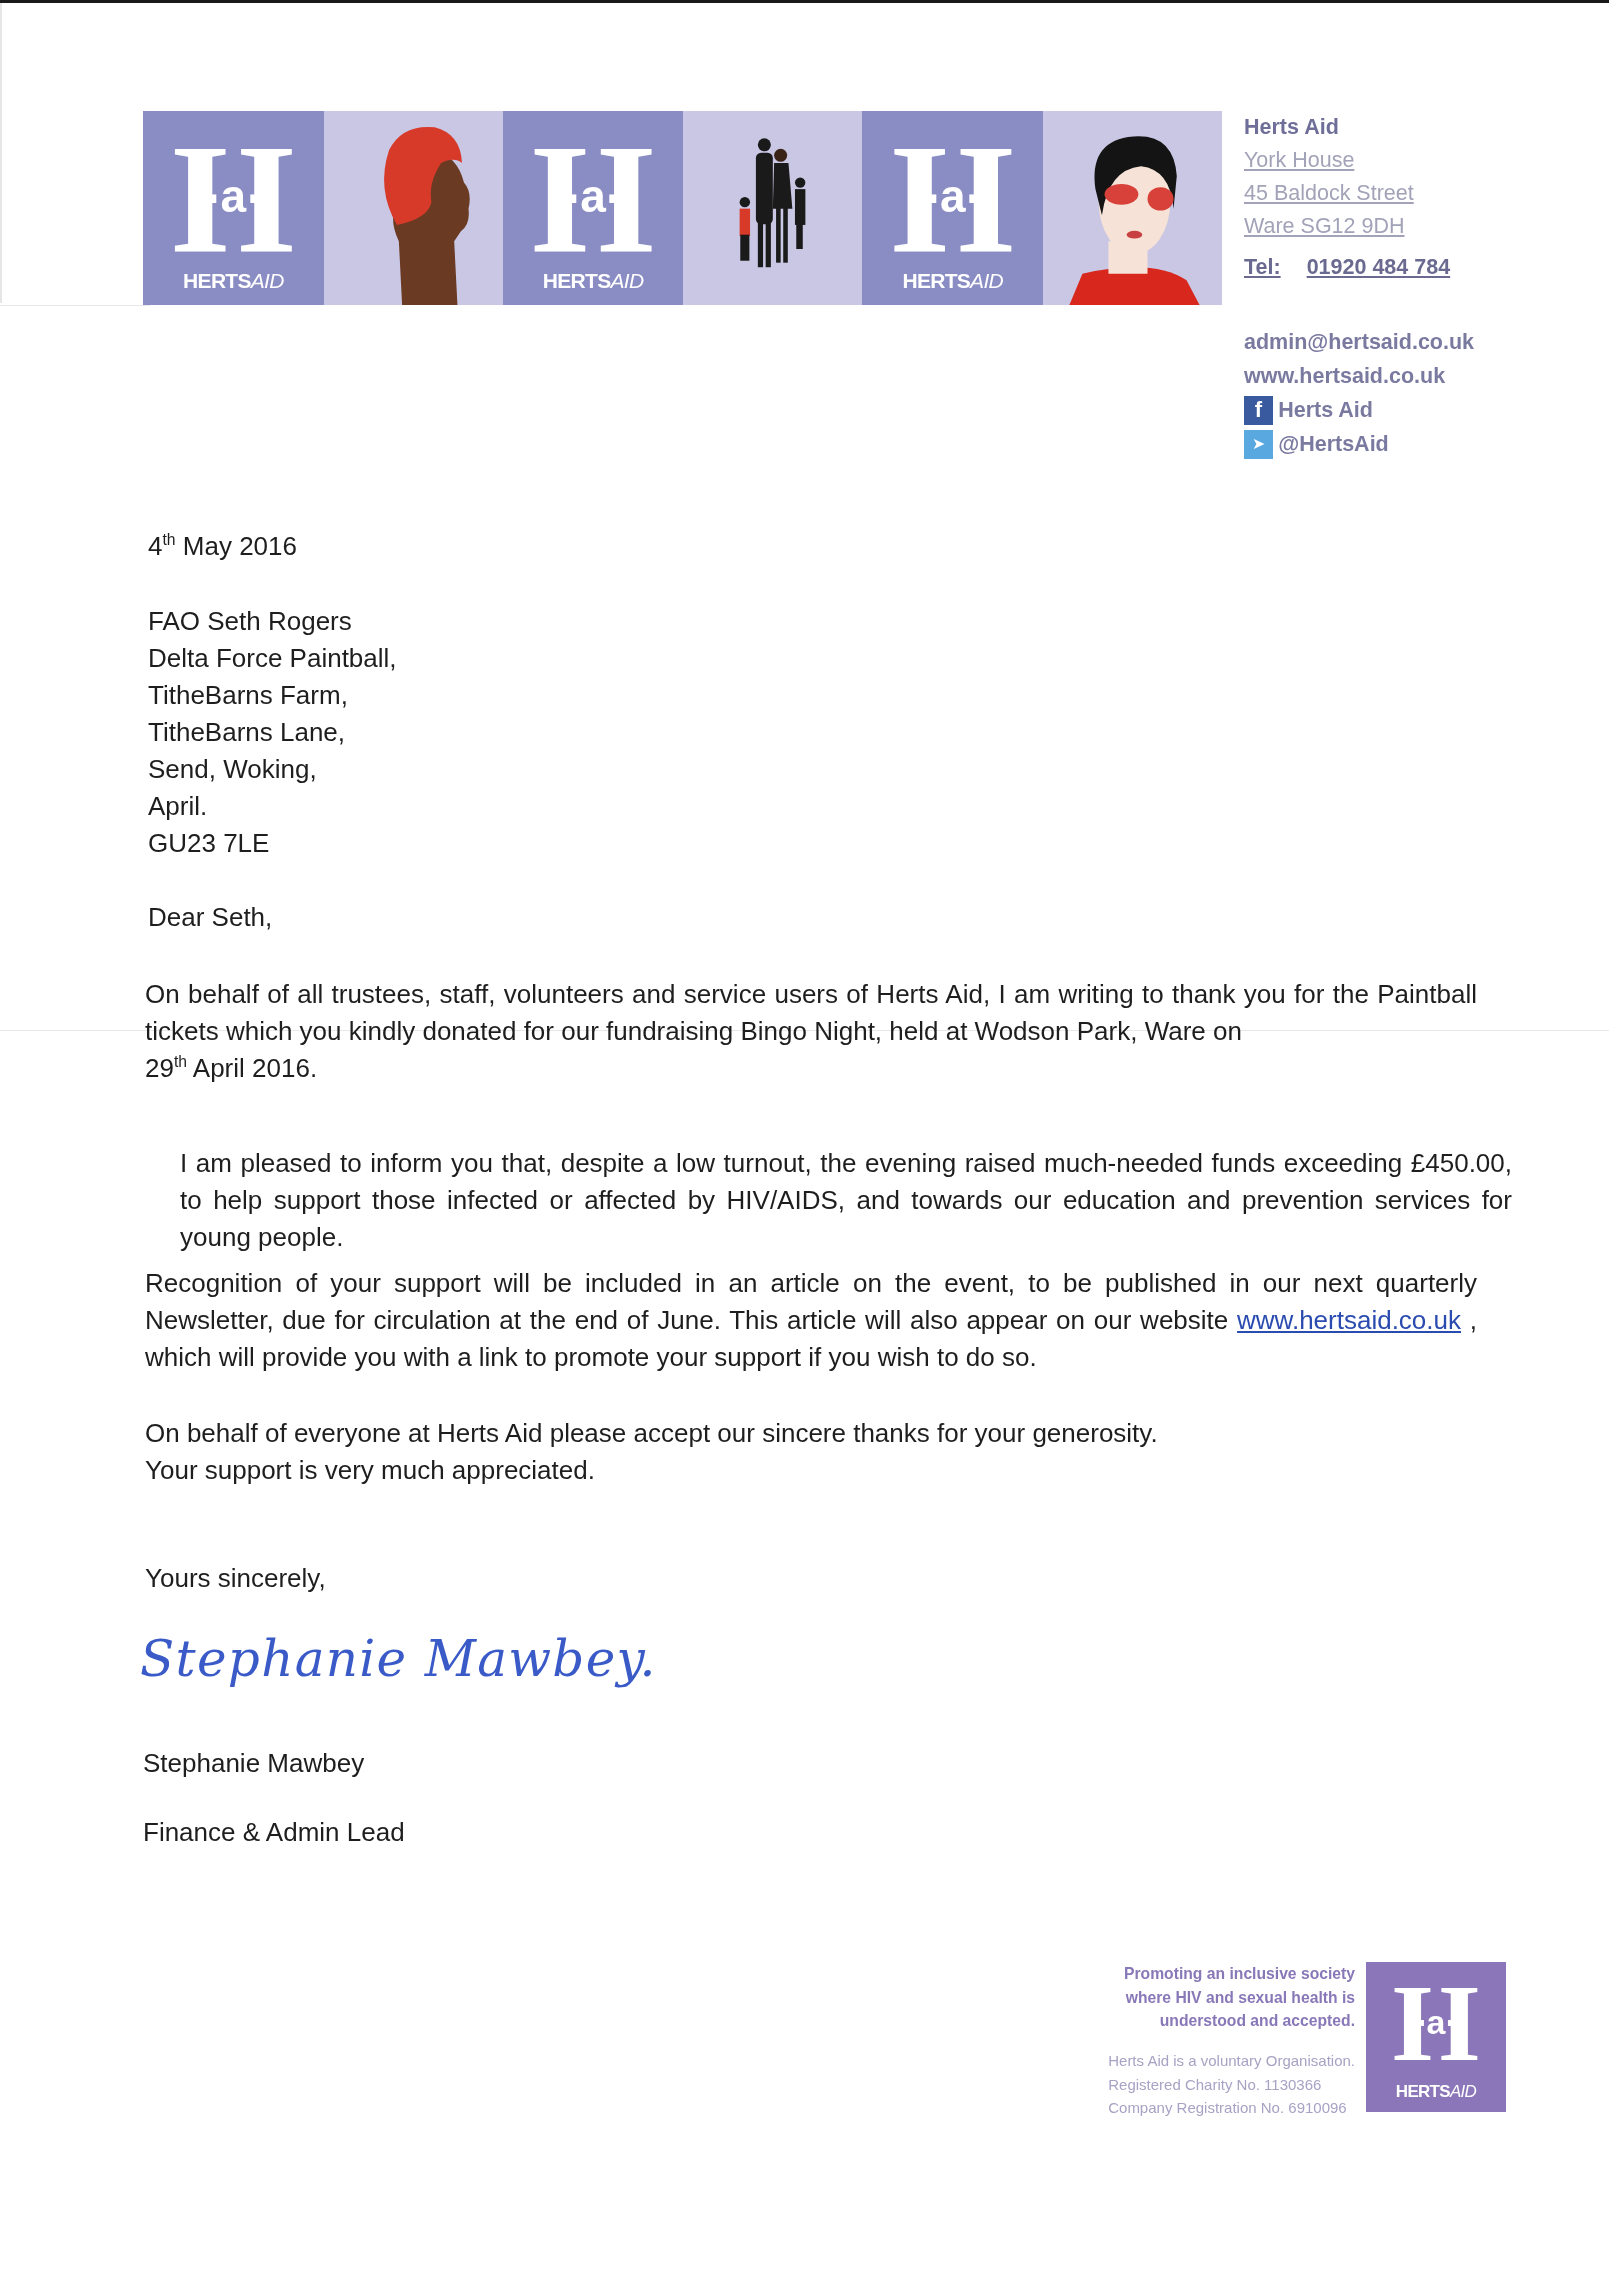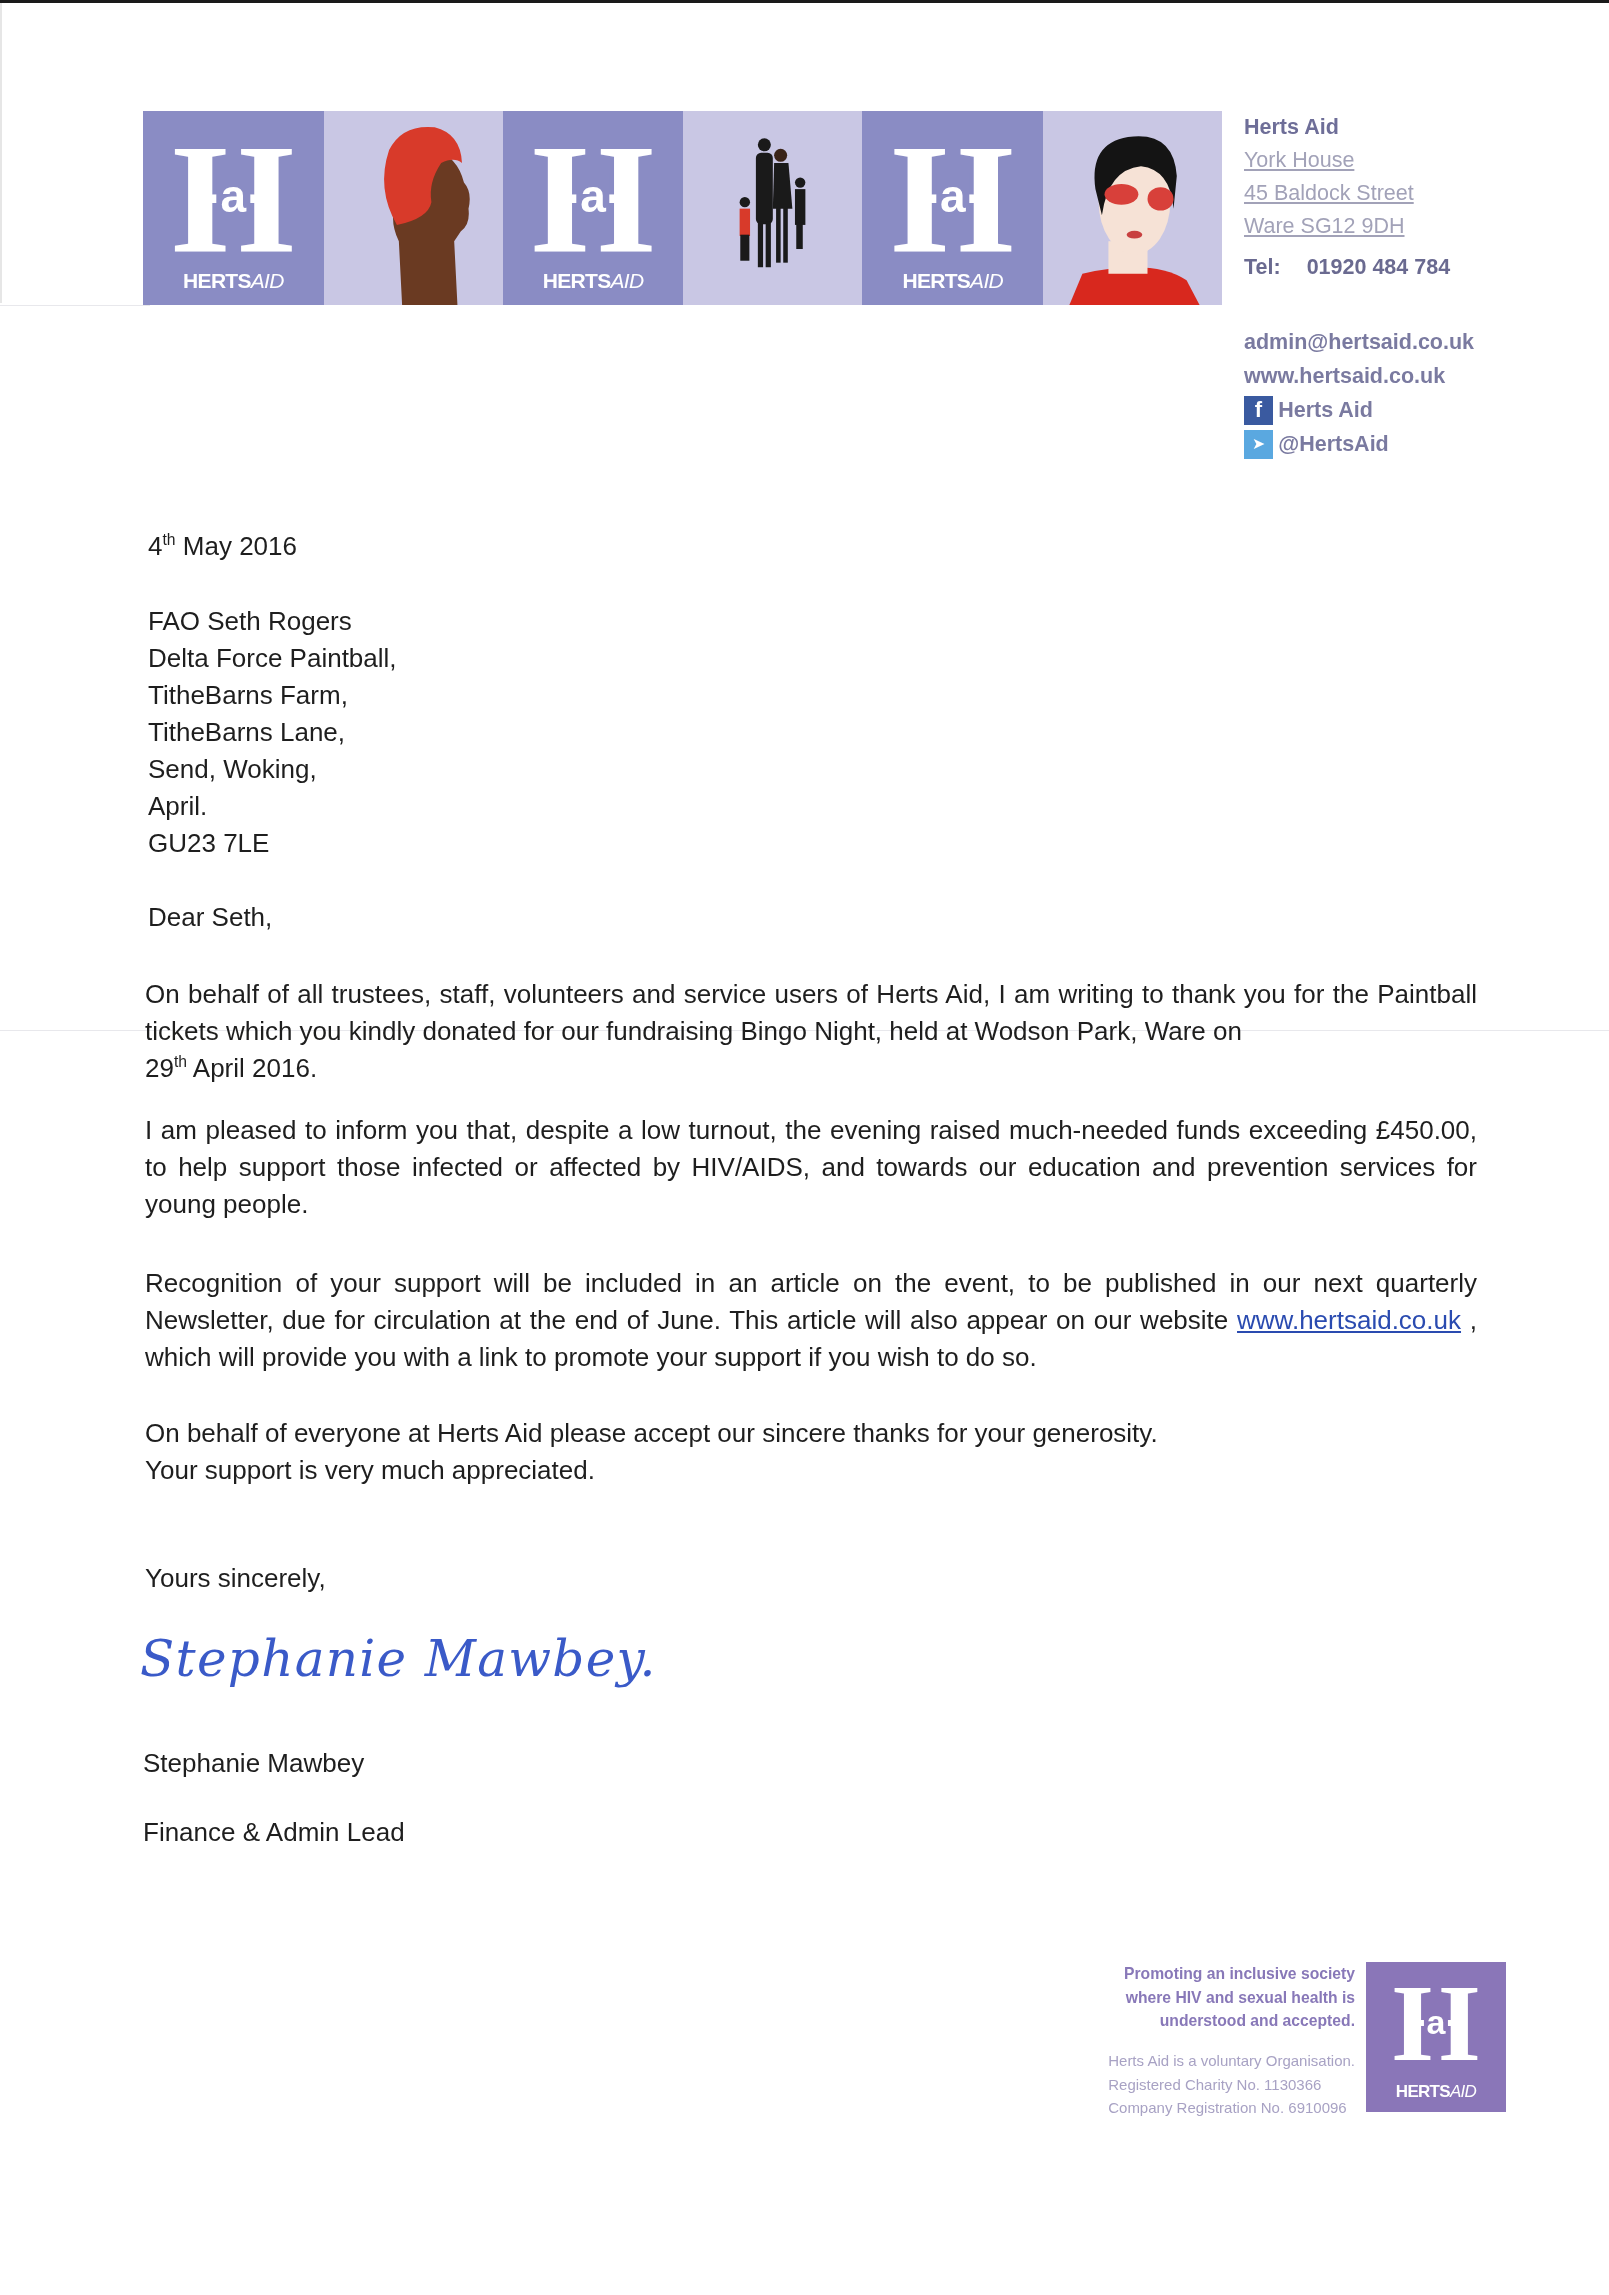--- a/index.html
+++ b/index.html
@@ -26,37 +26,37 @@
       line-height: 46px; color: #ffffff; background: #8a8cc4; padding: 0 3.9px; }
     .logo-word { position: absolute; left: 0; right: 0; bottom: 11.7px; text-align: center;
       color: #ffffff; font-weight: bold; font-size: 21px; letter-spacing: -0.7px; }
     .logo-word i { font-weight: normal; }
     .panel svg { position: absolute; left: 0; top: 0; }
 
     
     .contact { position: absolute; left: 1244px; top: 111px; color: #8a8aa8; font-size: 21.5px; line-height: 33px; }
     .contact .org { color: #6e6e98; font-weight: bold; }
     .contact .addr { color: #a2a2b8; text-decoration: underline; }
-    .contact .tel { color: #6a6a90; font-weight: bold; margin-top: 7.8px; }
+    .contact .tel { color: #6a6a90; font-weight: bold; margin-top: 7.8px; text-decoration: underline; }
     .contact .tel span.num { margin-left: 26px; }
     .online { position: absolute; left: 1244px; top: 325px; color: #7a7aa0; font-size: 21.5px; line-height: 34px; font-weight: bold; }
     .online .row { display: flex; align-items: center; }
     .social-ico { width: 29px; height: 29px; margin-right: 5.2px; display: inline-flex; align-items: center; justify-content: center; color: #fff; font-weight: bold; font-size: 22px; }
     .fb { background: #3a5aa0; }
     .tw { background: #5aa8e0; font-size: 15.7px; }
 
     
     .text { position: absolute; font-size: 26px; line-height: 37px; color: #1e1e1e; }
     .date { left: 148px; top: 528px; }
     .address { left: 148px; top: 603px; }
     .address div { height: 37px; }
     .salutation { left: 148px; top: 899px; }
     .para { left: 145px; width: 1332px; text-align: justify; font-size: 26px; line-height: 37px; }
     .p1 { top: 976px; }
-    .p2 { top: 1112px; }
+    .p2 { top: 1145px; margin-left: 35px; }
     .p3 { top: 1265px; }
     .p4 { top: 1415px; }
     sup { font-size: 15.7px; line-height: 0; }
     a.link { color: #2a4bb0; text-decoration: underline; }
     .closing { left: 145px; top: 1560px; }
     .signature { position: absolute; left: 140px; top: 1630px; font-family: "DejaVu Serif", serif; font-style: italic; color: #3a5ac8; font-size: 50px; letter-spacing: 1.3px; }
     .signame { left: 143px; top: 1745px; }
     .sigrole { left: 143px; top: 1780px; margin-top: 34px; }
 
     

